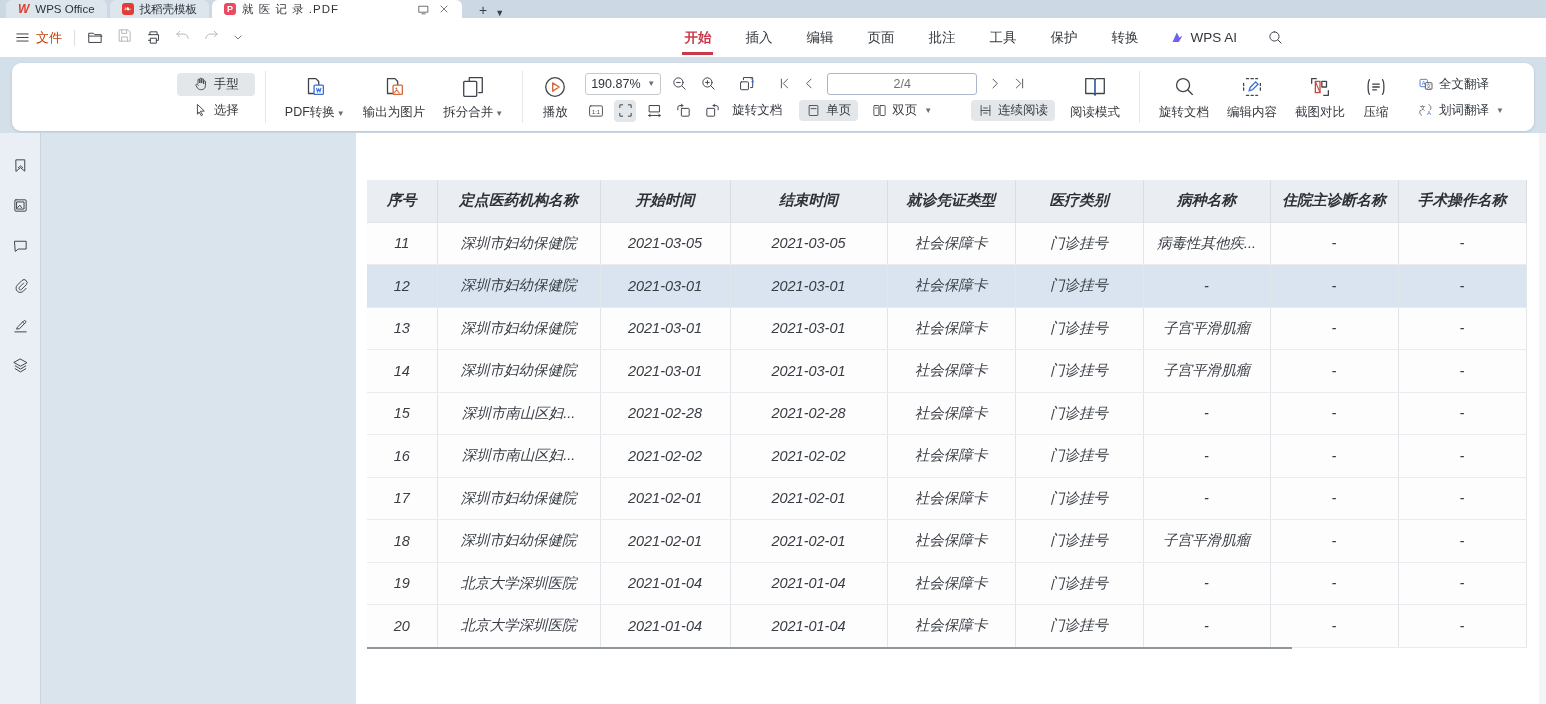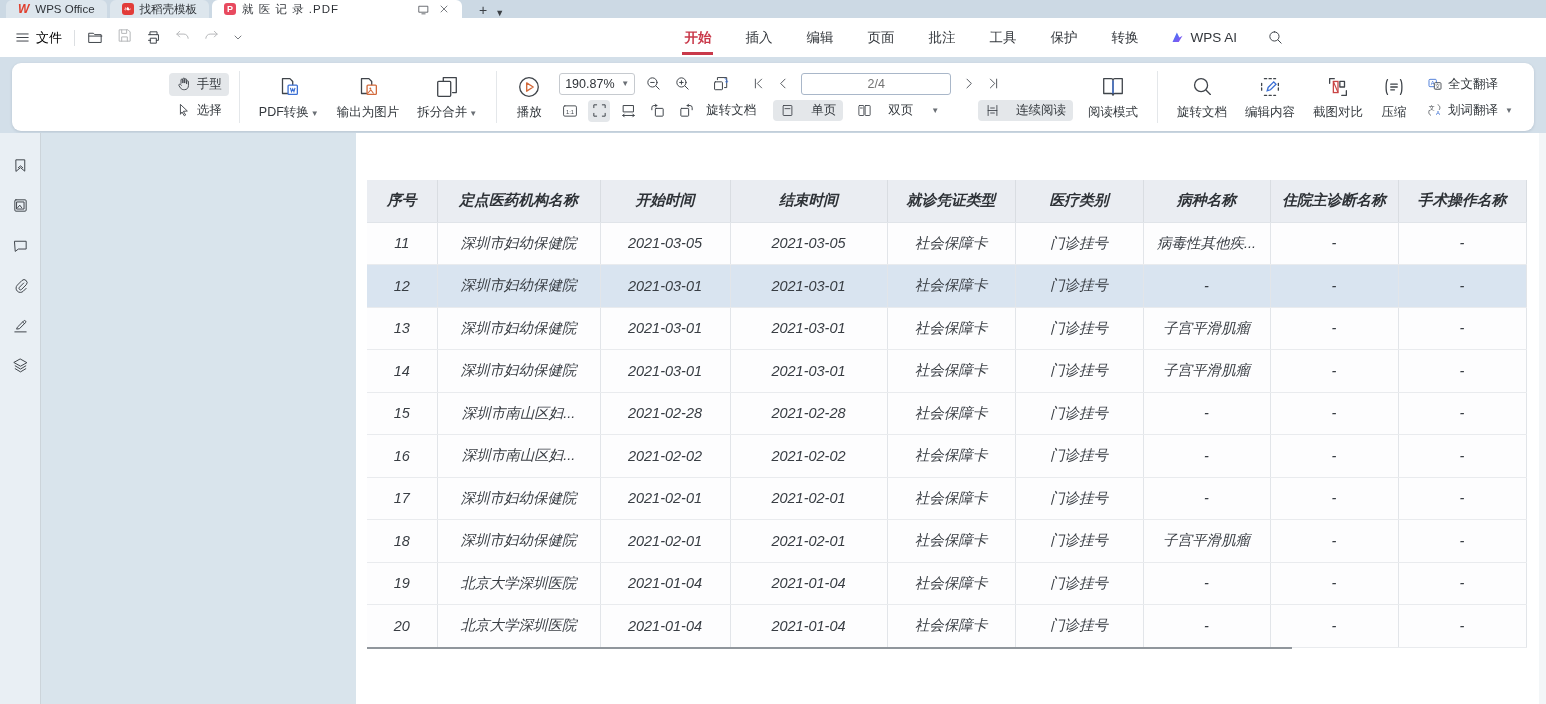--- a/index.html
+++ b/index.html
@@ -19,51 +19,51 @@
   .docer { background:#e23c39; }
   .pdfic { background:#e84a5f; }
   .doc-title { letter-spacing:1px; white-space:nowrap; }
   .tab-sys { color:#6b7077; font-size:11px; display:flex; gap:8px; align-items:center; }
   .newtab { font-size:14px; color:#3c4045; margin-left:10px; padding:0 4px; }
   .tab-chev { font-size:9px; color:#3c4045; padding:0 4px; }
 
   
   .menubar { height:39px; background:#ffffff; display:flex; align-items:center; padding:0 14px; }
   .mb-left { display:flex; align-items:center; gap:12px; color:#3c4045; }
-  .file-btn { display:flex; align-items:center; gap:5px; font-size:13px; color:#000000; }
+  .file-btn { display:flex; align-items:center; gap:5px; font-size:13px; color:#c2410c; }
   .mb-sep { width:1px; height:16px; background:#dcdfe2; }
   .mb-ic { width:17px; height:17px; }
   .dim .mb-ic { opacity:.38; }
   .menus { display:flex; align-items:center; gap:30px; margin-left:auto; margin-right:248px; }
   .menu-item { font-size:13.5px; color:#33373c; position:relative; padding:9px 2px; }
   .menu-item.active { color:#c9394a; font-weight:bold; }
   .menu-item.active::after { content:""; position:absolute; left:0; right:0; bottom:1px; height:3px; background:#c9394a; }
   .wpsai { display:flex; align-items:center; gap:5px; font-size:13.5px; color:#33373c; }
 
   
   .toolbar-wrap { height:76px; padding:6px 12px 2px; }
   .toolbar { background:#ffffff; border-radius:9px; height:68px; box-shadow:0 1px 3px rgba(60,80,100,.18);
     display:flex; align-items:center; padding:0 14px; }
   .t-sep { width:1px; height:52px; background:#e4e7ea; margin:0 10px; flex:0 0 auto; }
   .stackcol { display:flex; flex-direction:column; gap:3px; justify-content:center; }
-  .sbtn { display:flex; align-items:center; gap:5px; font-size:12.5px; color:#33383d; padding:3px 7px; border-radius:4px; white-space:nowrap; }
+  .sbtn { display:flex; align-items:center; gap:5px; font-size:12.5px; color:#33383d; padding:3px 16px; border-radius:4px; white-space:nowrap; }
   .sbtn.on { background:#e4e7ea; }
   .bigbtn { display:flex; flex-direction:column; align-items:center; gap:4px; font-size:12.5px;
     color:#33383d; padding:3px 9px; border-radius:4px; white-space:nowrap; }
   .caret { font-size:8px; color:#6a6f75; margin-left:2px; }
   .ic { stroke:#3f444a; fill:none; stroke-width:1.4; stroke-linecap:round; stroke-linejoin:round; }
   .row2grid { display:flex; flex-direction:column; gap:5px; }
   .trow { display:flex; align-items:center; gap:7px; }
   .combo { width:76px; height:22px; border:1px solid #c6cacf; border-radius:3px; font-size:12.5px;
     color:#2f3338; display:flex; align-items:center; justify-content:space-between; padding:0 5px; }
   .icbtn { width:22px; height:22px; display:flex; align-items:center; justify-content:center; border-radius:4px; }
   .icbtn.on { background:#e4e7ea; }
   .pagebox { width:150px; height:22px; border:1px solid #a9b7c9; border-radius:3px; font-size:12.5px;
     color:#737373; display:flex; align-items:center; justify-content:center; }
-  .tgl { display:flex; align-items:center; gap:16px; font-size:12.5px; color:#33383d; padding:2px 7px; border-radius:4px; white-space:nowrap; }
+  .tgl { display:flex; align-items:center; gap:5px; font-size:12.5px; color:#33383d; padding:2px 7px; border-radius:4px; white-space:nowrap; }
   .tgl.on { background:#e4e7ea;margin-left:25px; }
 
   
   .workspace { height:571px; display:flex; }
   .sidestrip { width:41px; background:#e9eff4; border-right:1px solid #ccd4da;
     display:flex; flex-direction:column; align-items:center; padding-top:24px; gap:23px; }
   .sidestrip svg { width:17px; height:17px; }
   .viewport { flex:1; background:#d9e4ec; position:relative; overflow:hidden; }
   .page { position:absolute; left:315px; top:0; width:1183px; height:571px; background:#ffffff;font-style:italic; }
   .scrollbar { position:absolute; right:0; top:0; width:7px; height:100%; background:#f3f6f8; }

